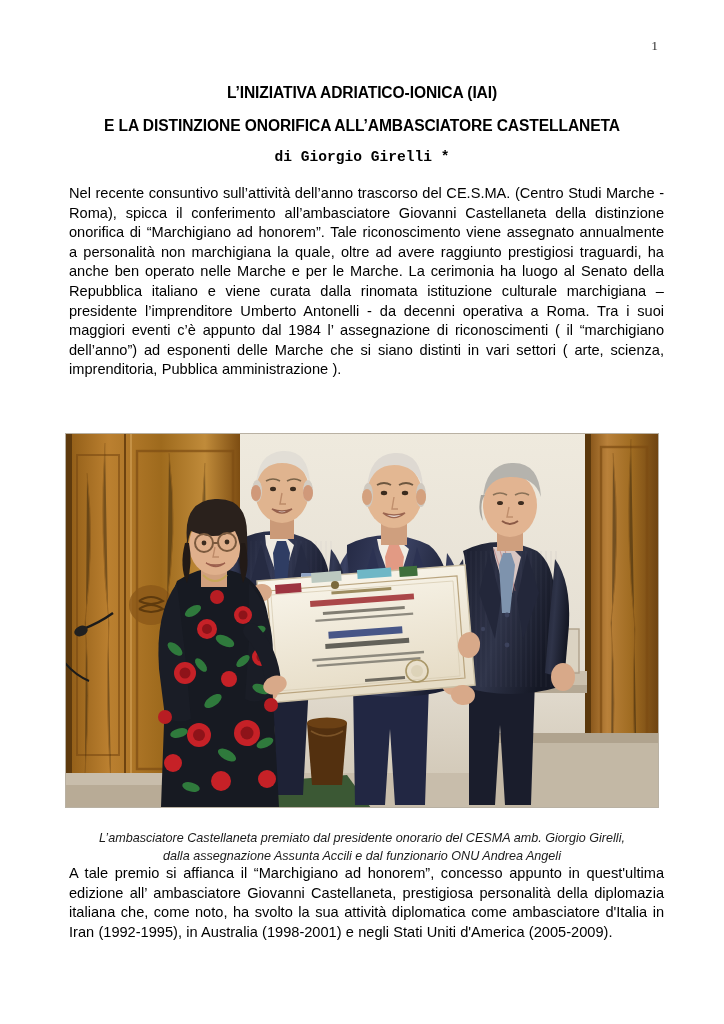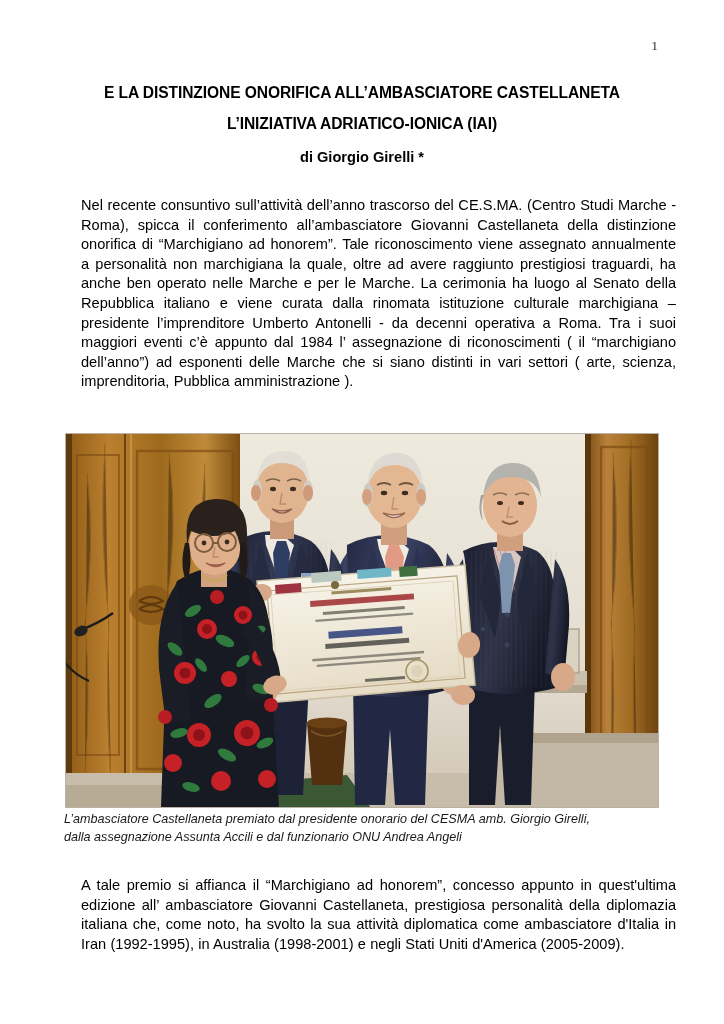--- a/index.html
+++ b/index.html
@@ -47,67 +47,69 @@
     white-space: nowrap;
   }
   .title-line.second {
     margin-bottom: 13px;
   }
   .byline {
     font-size: 14.6px;
     font-weight: bold;
     line-height: 1.18;
     margin: 0;
+    font-family: Liberation Mono, monospace;
   }
   .body-para {
     position: absolute;
     left: 65px;
     width: 595px;
     font-size: 14.6px;
     line-height: 19.6px;
     text-align: justify;
     text-justify: inter-word;
-    margin: 16px;
+    margin: 4px;
     color: #000000;
     word-spacing: 0.2px;
   }
   #para-intro { top: 180px; }
   #para-closing { top: 860px; }
   .photo-wrap {
     position: absolute;
     left: 65px;
     top: 433px;
     width: 594px;
     height: 375px;
     overflow: hidden;
     background: #cfc8bd;
   }
   .photo-wrap svg { display: block; }
   .caption {
     position: absolute;
     left: 64px;
-    top: 811px;
+    top: 830px;
     width: 596px;
+    text-align: center;
     font-size: 12.6px;
     font-style: italic;
     line-height: 17.5px;
     color: #1a1a1a;
   }
   .caption .cap-line { display: block; }
 </style>
 </head>
 <body>
 
 <div class="page">
 
   <div class="page-number">1</div>
 
   <div class="title-block">
+    <div class="title-line first">L’INIZIATIVA ADRIATICO-IONICA (IAI)</div>
     <div class="title-line second">E LA DISTINZIONE ONORIFICA ALL’AMBASCIATORE CASTELLANETA</div>
-    <div class="title-line first">L’INIZIATIVA ADRIATICO-IONICA (IAI)</div>
     <div class="byline">di Giorgio Girelli *</div>
   </div>
 
   <p class="body-para" id="para-intro">Nel recente consuntivo sull’attività dell’anno trascorso del CE.S.MA. (Centro Studi Marche - Roma), spicca il conferimento all’ambasciatore Giovanni Castellaneta della distinzione onorifica di “Marchigiano ad honorem”. Tale riconoscimento viene assegnato annualmente a personalità non marchigiana la quale, oltre ad avere raggiunto prestigiosi traguardi, ha anche ben operato nelle Marche e per le Marche. La  cerimonia ha luogo al Senato della Repubblica italiano e viene  curata dalla rinomata istituzione culturale marchigiana – presidente l’imprenditore  Umberto Antonelli -  da decenni operativa a Roma. Tra i suoi maggiori eventi c’è appunto dal 1984   l’ assegnazione di  riconoscimenti ( il “marchigiano dell’anno”)  ad esponenti delle Marche  che si siano distinti in vari settori ( arte, scienza, imprenditoria, Pubblica amministrazione ).</p>
 
   <div class="photo-wrap">
     <svg width="594" height="375" viewBox="0 0 594 375" xmlns="http://www.w3.org/2000/svg">
       <defs>
         <linearGradient id="wallg" x1="0" y1="0" x2="0" y2="1">
           <stop offset="0" stop-color="#efeade"></stop>

